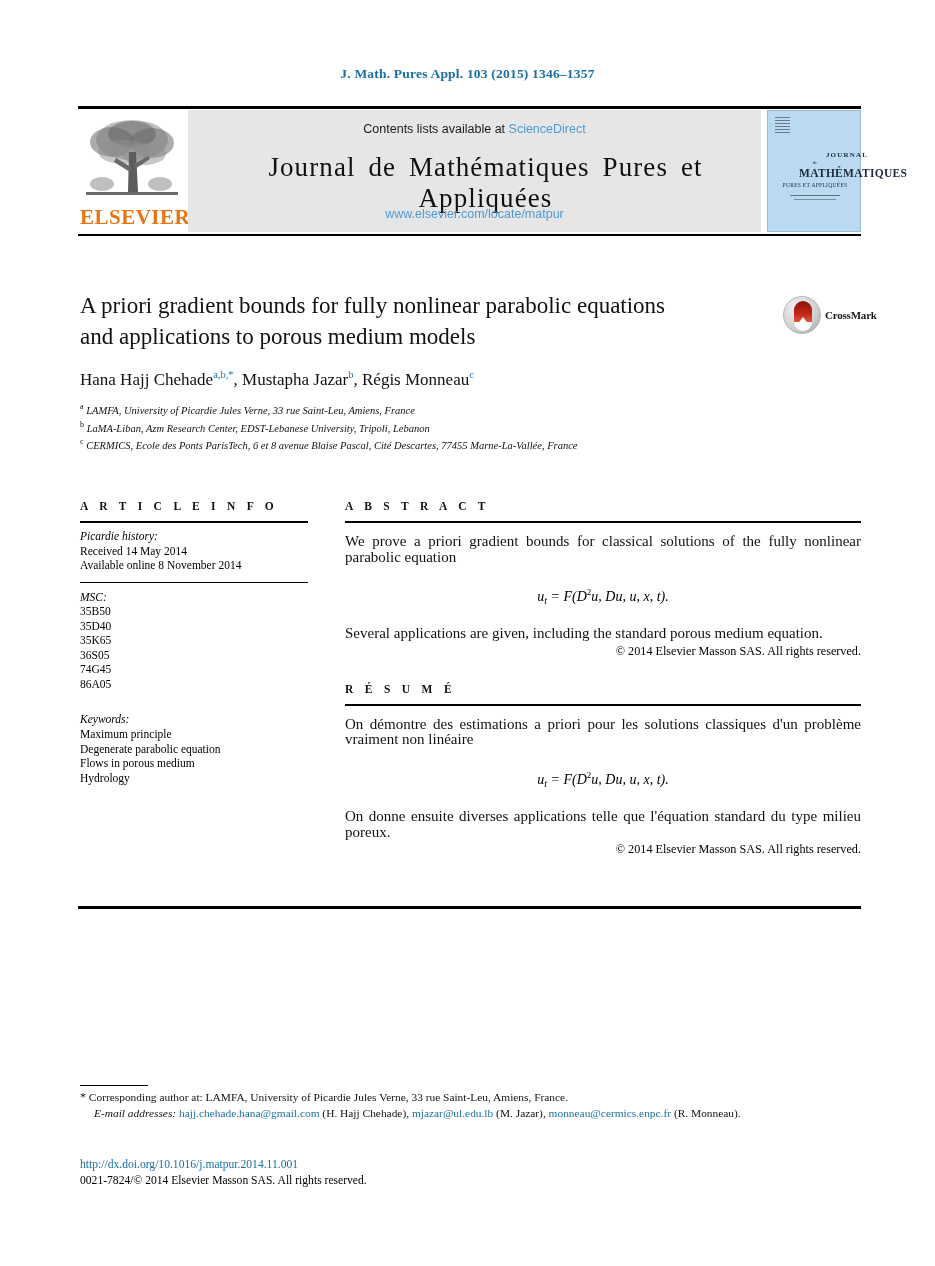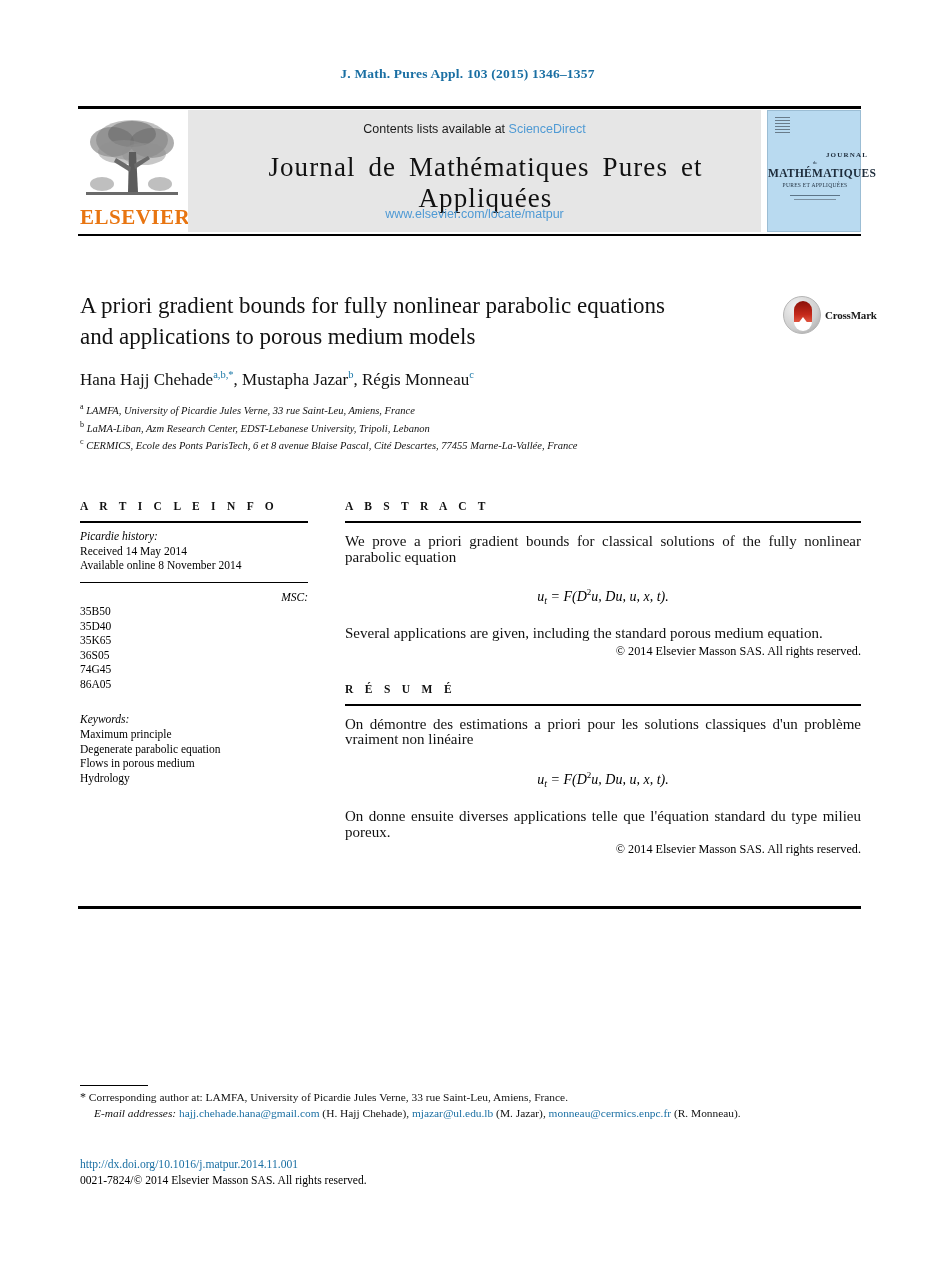--- a/index.html
+++ b/index.html
@@ -88,21 +88,21 @@
   .cover-elsevier-mark {
     position: absolute; left: 7px; top: 6px;
     width: 15px; height: 17px;
     background:
       repeating-linear-gradient(to bottom, #5b6b78 0 1px, transparent 1px 3px);
     opacity: .85;
   }
   .cover-txt { position: absolute; width: 94px; text-align: center; color: #1d2b3a; }
   .cover-j { top: 40px; font-size: 7px; letter-spacing: 1.2px; font-weight: bold; padding-left: 32px; }
   .cover-de { top: 49px; font-size: 5px; }
-  .cover-m { top: 56px; font-size: 11.5px; font-weight: bold; letter-spacing: .3px; }
+  .cover-m { top: 56px; font-size: 11.5px; font-weight: bold; letter-spacing: .3px; padding-left: 31px; }
   .cover-sub { top: 71px; font-size: 5.5px; letter-spacing: .3px; }
   .cover-line {
     position: absolute; left: 22px; top: 84px; width: 50px;
     height: 1px; background: #5d7487;
   }
   .cover-line2 {
     position: absolute; left: 26px; top: 88px; width: 42px;
     height: 1px; background: #7b8fa0;
   }
   .rule-under-masthead {
@@ -178,21 +178,21 @@
   .hr-thick { height: 2px; background: #000; margin-top: 9px; }
   .hr-thin  { height: 1.4px; background: #000; }
 
   .hist {
     margin-top: 6px;
     font-size: 11.5px; line-height: 14.5px;
   }
   .hist .lbl { font-style: italic; }
 
   .msc-block { margin-top: 7px; font-size: 11.5px; line-height: 14.5px; }
-  .msc-block .lbl { font-style: italic; text-align: right; }
+  .msc-block .lbl { font-style: italic; }
 
   .kw-block { margin-top: 21px; font-size: 11.5px; line-height: 14.6px; }
   .kw-block .lbl { font-style: italic; }
 
   .abs-body {
     margin-top: 11px;
     font-size: 15px; line-height: 15.5px;
     text-align: justify; color: #111;
   }
   .eq {

